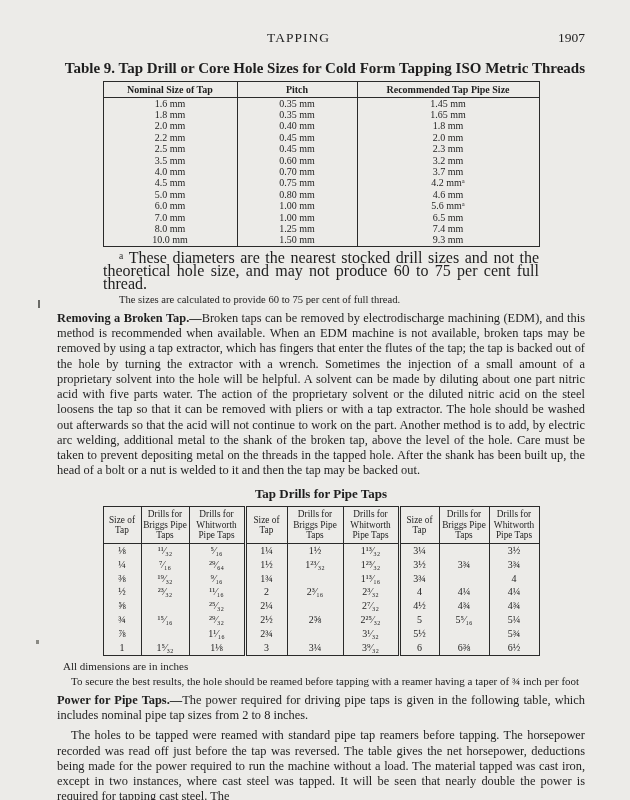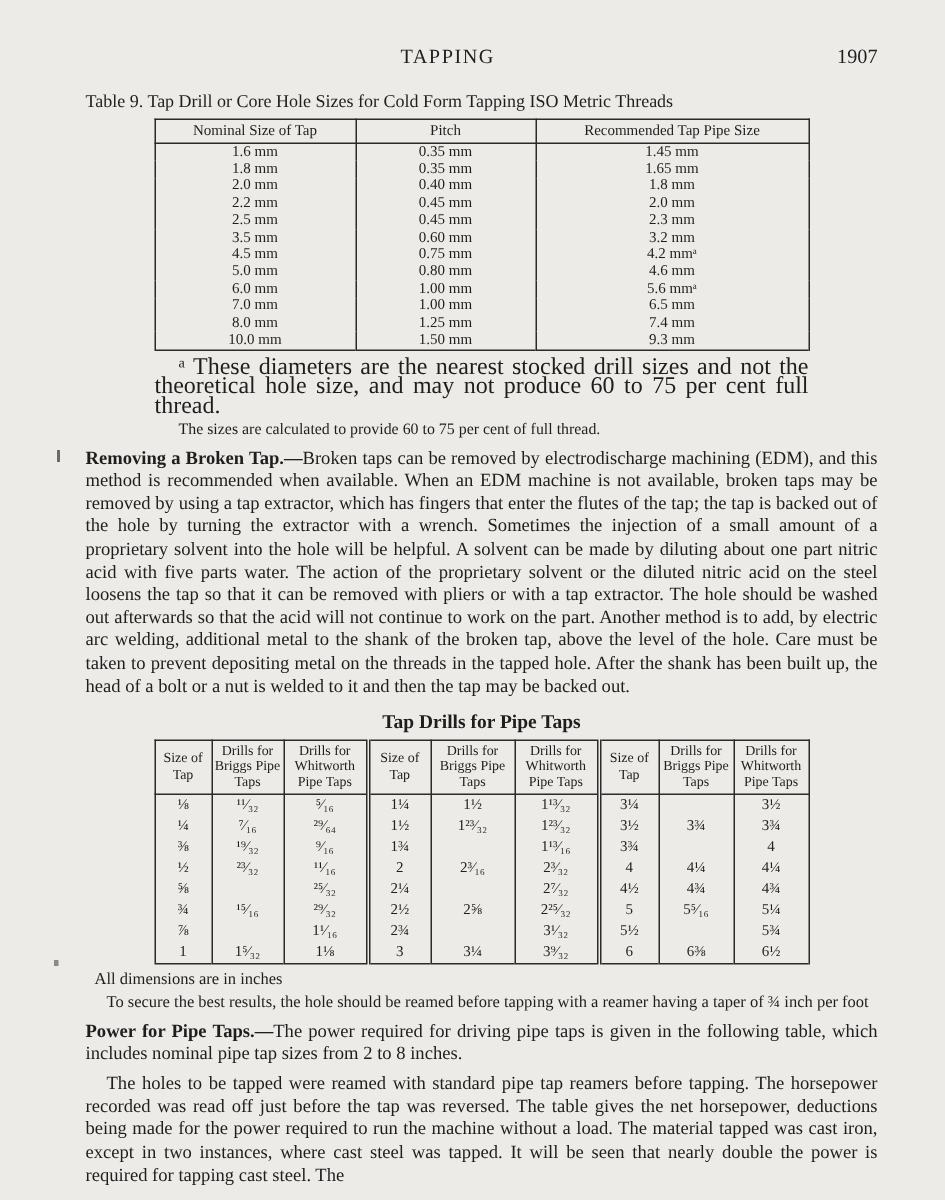--- a/index.html
+++ b/index.html
@@ -13,24 +13,24 @@
   }
   .content{ padding:30px 45px 0 57px; }
 
   
   .runhead{ display:flex; align-items:baseline; font-size:13.5px; margin-bottom:14px; }
   .runhead .spacer{ flex:1; }
   .runhead .title{ letter-spacing:1px; margin-left:210px; }
   .runhead .pageno{ }
 
   
-  .t9-title{ text-align:left; font-weight:normal; font-size:12px; margin:0 0 4px 0; }
+  .t9-title{ text-align:right; font-weight:bold; font-size:15px; margin:0 0 4px 0; }
   table{ border-collapse:collapse; }
   .t9{ margin:0 auto; width:436px; table-layout:fixed; }
-  .t9 th{ font-weight:normal; font-size:10px; border:1.5px solid #2a2a2a; padding:2px 0; }
+  .t9 th{ font-weight:bold; font-size:10px; border:1.5px solid #2a2a2a; padding:2px 0; }
   .t9 td{ font-size:10px; text-align:center; height:11.4px; line-height:1; padding:0;
           border-left:1.5px solid #2a2a2a; border-right:1.5px solid #2a2a2a; }
   .t9{ border:1.5px solid #2a2a2a; }
   .t9 col.c1{width:134px;} .t9 col.c2{width:120px;} .t9 col.c3{width:182px;}
 
   .footnote{ width:436px; margin:4px auto 0 auto; font-size:16px; line-height:13px;
              text-indent:16px; text-align:justify; }
   .calcnote{ width:436px; margin:3px auto 0 auto; font-size:10.6px; line-height:13px; text-indent:16px; }
 
   
@@ -110,20 +110,25 @@
           </tr>
           <tr>
             <td>2.5 mm</td>
             <td>0.45 mm</td>
             <td>2.3 mm</td>
           </tr>
           <tr>
             <td>3.5 mm</td>
             <td>0.60 mm</td>
             <td>3.2 mm</td>
+          </tr>
+          <tr>
+            <td>4.0 mm</td>
+            <td>0.70 mm</td>
+            <td>3.7 mm</td>
           </tr>
           <tr>
             <td>4.5 mm</td>
             <td>0.75 mm</td>
             <td>4.2 mmᵃ</td>
           </tr>
           <tr>
             <td>5.0 mm</td>
             <td>0.80 mm</td>
             <td>4.6 mm</td>

